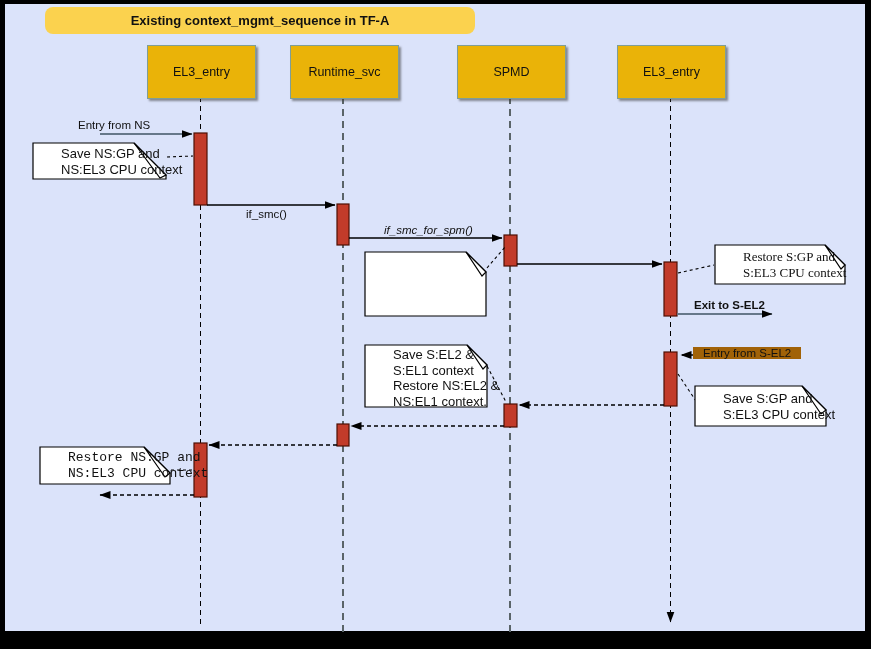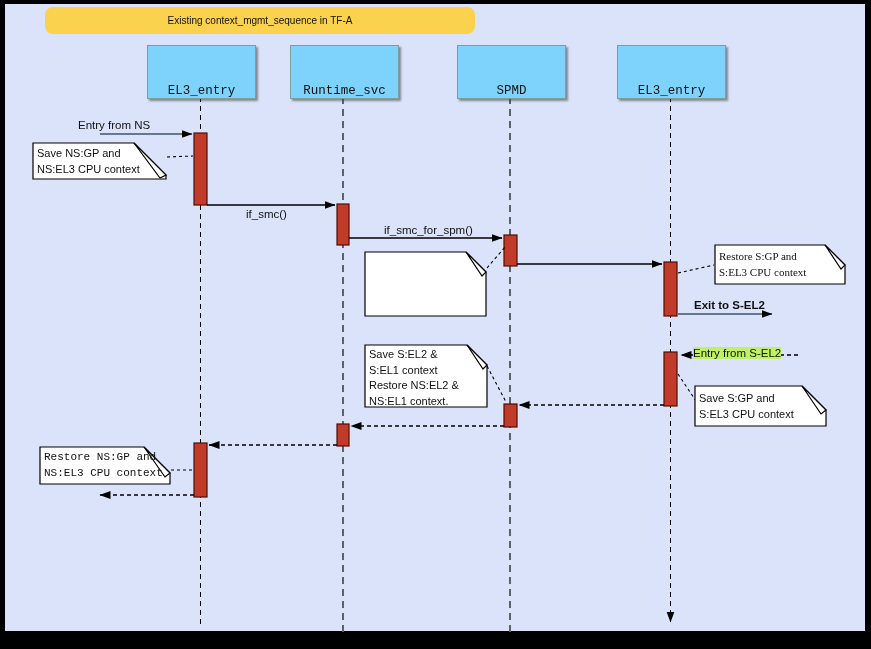--- a/index.html
+++ b/index.html
@@ -1,28 +1,28 @@
 <!DOCTYPE html>
 <html><head>
 <meta charset="utf-8">
 <style>
   html,body{margin:0;padding:0;background:#222;}
   .frame{position:relative;width:871px;height:649px;background:#000;overflow:hidden;
          font-family:"Liberation Sans", sans-serif;}
   .canvas{position:absolute;left:5px;top:4px;width:860px;height:627px;background:#dbe3fa;}
   .banner{position:absolute;left:45px;top:7px;width:430px;height:27px;border-radius:8px;
           background:#fbd24e;display:flex;align-items:center;justify-content:center;}
-  .banner-text{font-size:10px;font-weight:normal;color:#111;}
-  .ll-box{position:absolute;width:107px;height:52px;background:#7dd3fc;border:1px solid #7f9e97;
-          box-shadow:2px 2px 2px rgba(60,60,60,.55);display:flex;align-items:flex-end;justify-content:center;font-family:Liberation Mono, monospace;}
+  .banner-text{font-size:13px;font-weight:bold;color:#111;}
+  .ll-box{position:absolute;width:107px;height:52px;background:#eab308;border:1px solid #7f9e97;
+          box-shadow:2px 2px 2px rgba(60,60,60,.55);display:flex;align-items:center;justify-content:center;}
   .ll-box span{font-size:12.5px;color:#111;}
   svg.layer{position:absolute;left:0;top:0;pointer-events:none;}
   .msg-label{position:absolute;font-size:11.5px;color:#111;white-space:nowrap;text-align:right;}
-  .msg-label.masked{background:#bef264;padding:0 0;}
-  .note-text{position:absolute;font-size:11px;line-height:15.5px;color:#111;white-space:pre-line;}
+  .msg-label.masked{background:#a16207;padding:0 10px;}
+  .note-text{position:absolute;font-size:13px;line-height:15.5px;color:#111;white-space:pre-line;margin-left:24px;}
 </style>
 </head>
 <body>
 
 <div class="frame">
   <div class="canvas"></div>
 
   <svg class="layer" width="871" height="649" viewBox="0 0 871 649">
     <defs>
       <marker id="ah" markerUnits="userSpaceOnUse" markerWidth="12" markerHeight="9" refX="10.5" refY="4" orient="auto">
@@ -101,21 +101,21 @@
   </div>
   <div class="ll-box" style="left:290px;top:45px;">
     <span>Runtime_svc</span>
   </div>
   <div class="ll-box" style="left:617px;top:45px;">
     <span>EL3_entry</span>
   </div>
 
   <span class="msg-label" style="left:78px;top:119px;">Entry from NS</span>
   <span class="msg-label" style="left:246px;top:191px;margin-top:17px;">if_smc()</span>
-  <span class="msg-label" style="left:384px;top:224px;">if_smc_for_spm()</span>
+  <span class="msg-label" style="left:384px;top:224px;font-style:italic;">if_smc_for_spm()</span>
   <span class="msg-label" style="left:694px;top:299px;font-weight:bold;">Exit to S-EL2</span>
   <span class="msg-label masked" style="left:693px;top:347px;">Entry from S-EL2</span>
 
   <div class="note-text" style="left:37px;top:146px;">Save NS:GP and
 NS:EL3 CPU context</div>
   <div class="note-text" style="left:719px;top:249px;font-family:Liberation Serif, serif;">Restore S:GP and
 S:EL3 CPU context</div>
   <div class="note-text" style="left:699px;top:391px;">Save S:GP and
 S:EL3 CPU context</div>
   <div class="note-text" style="left:369px;top:347px;">Save S:EL2 &amp;

